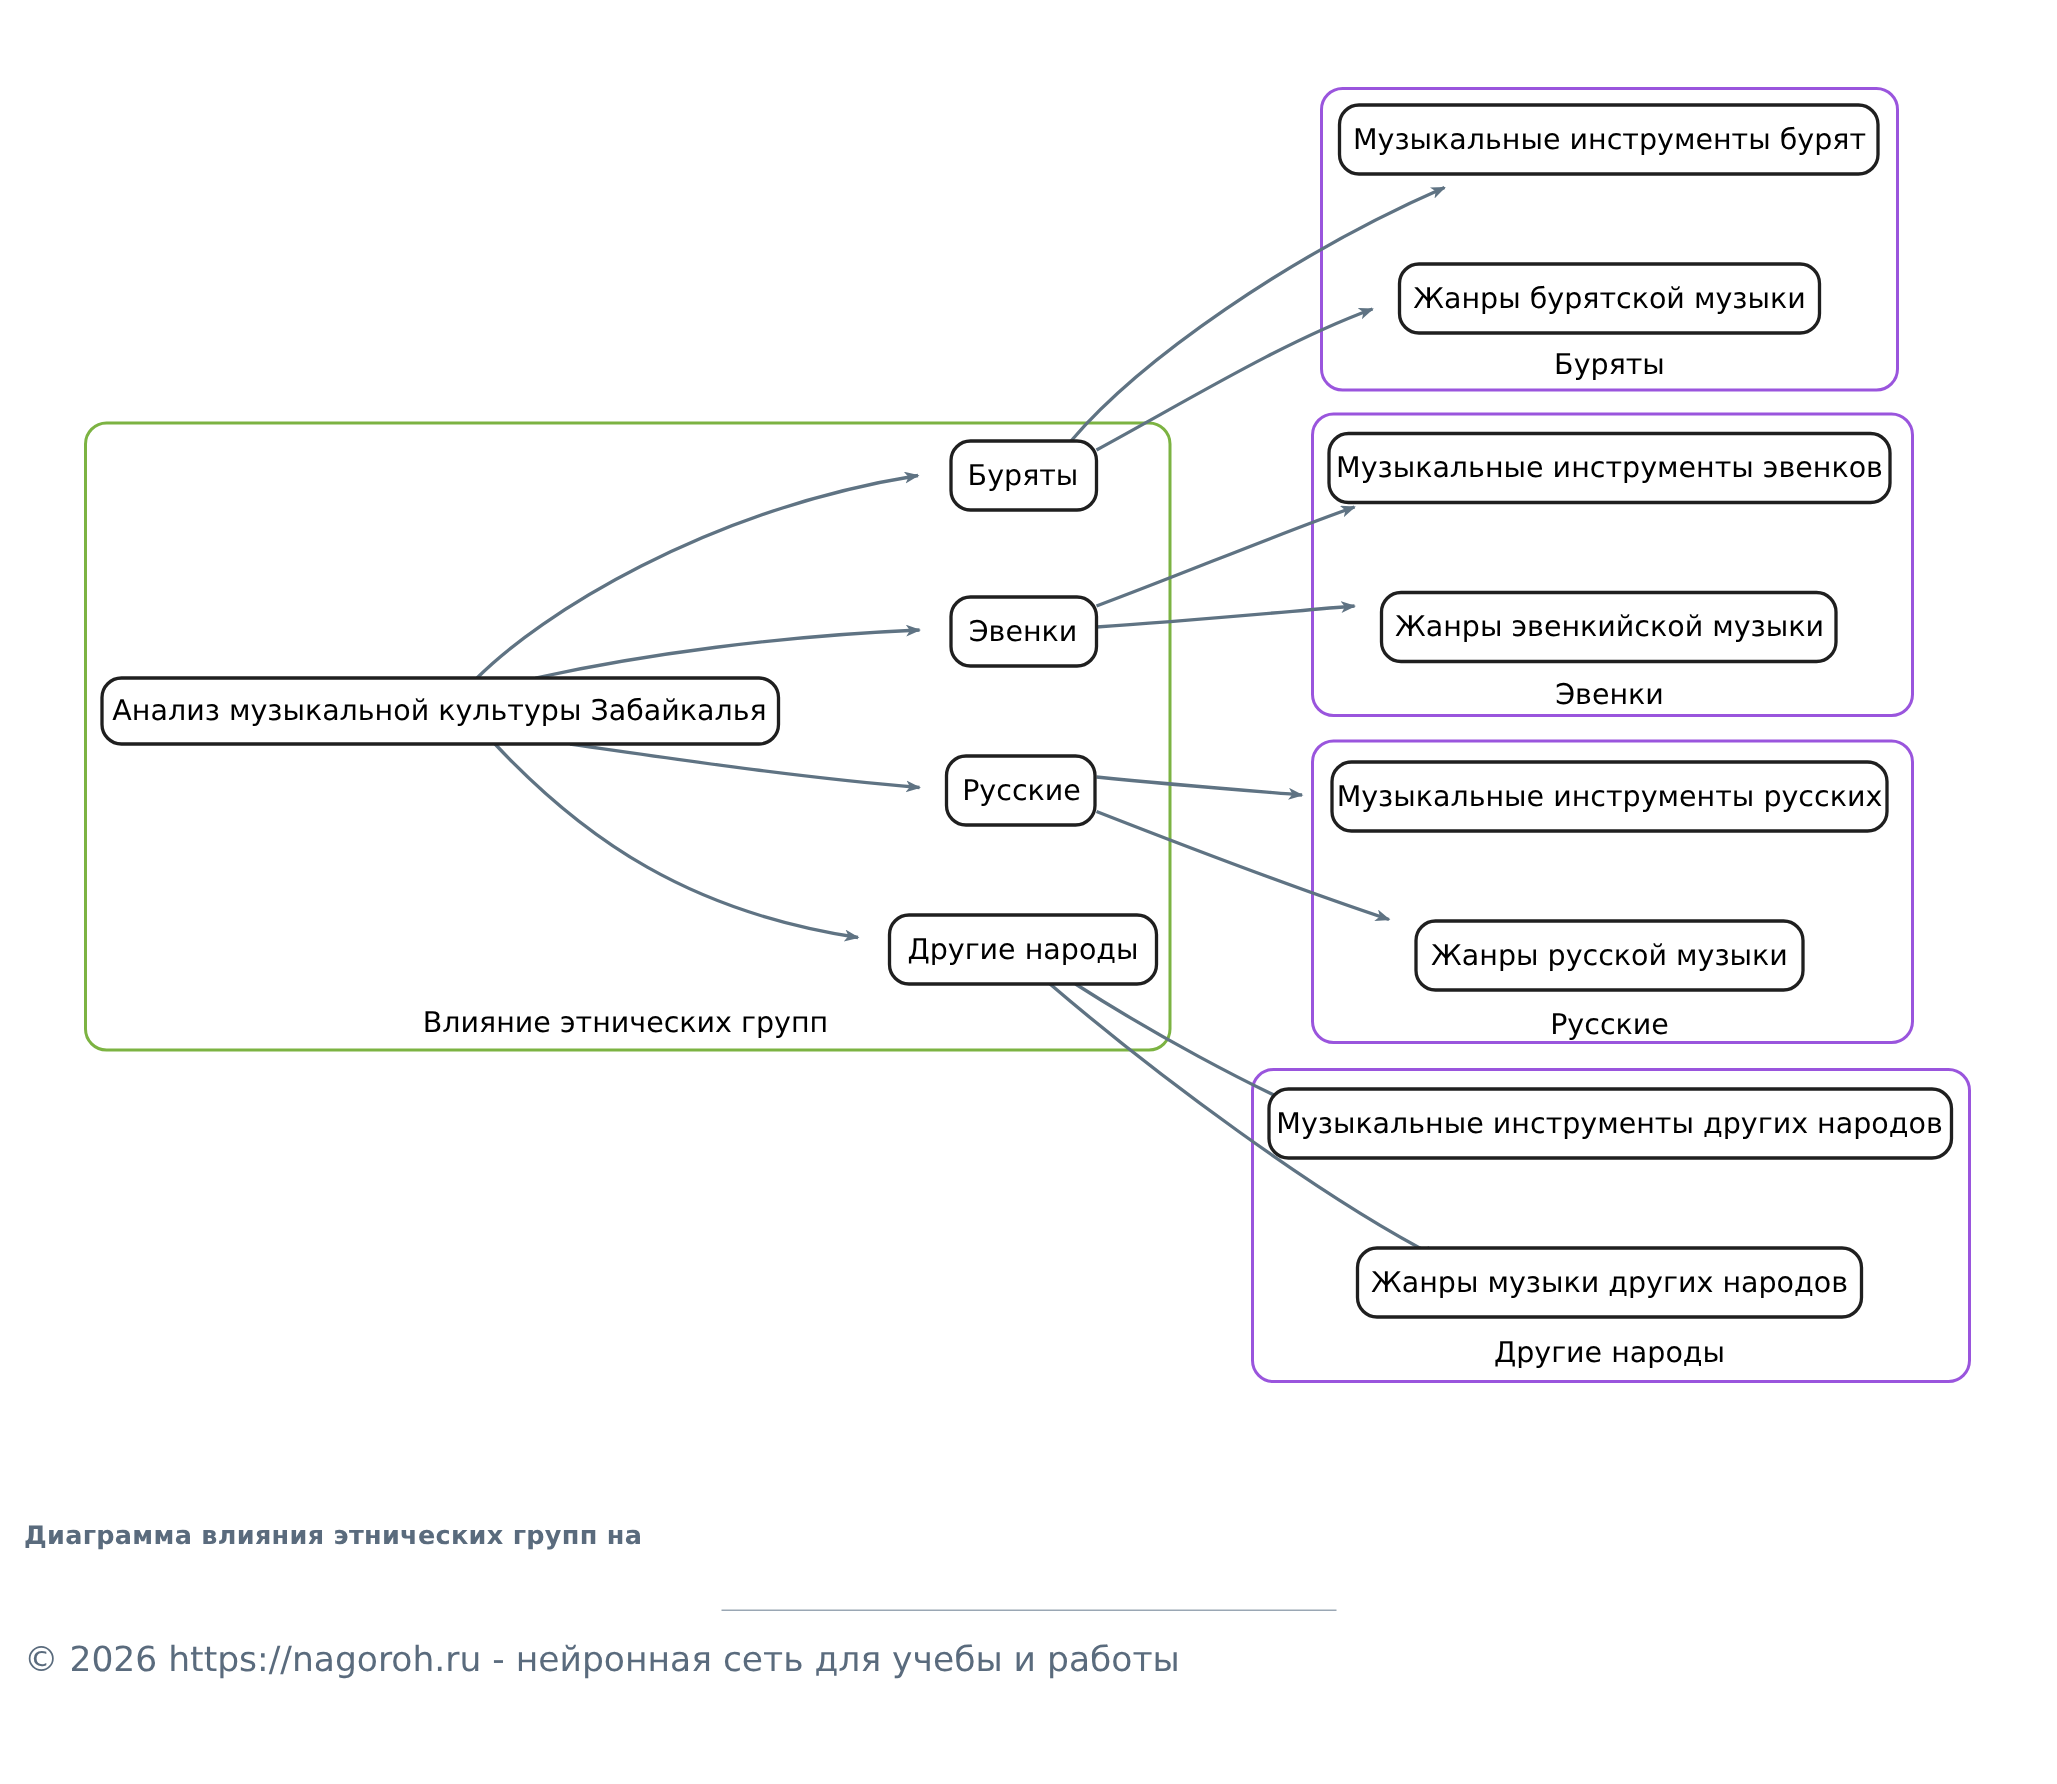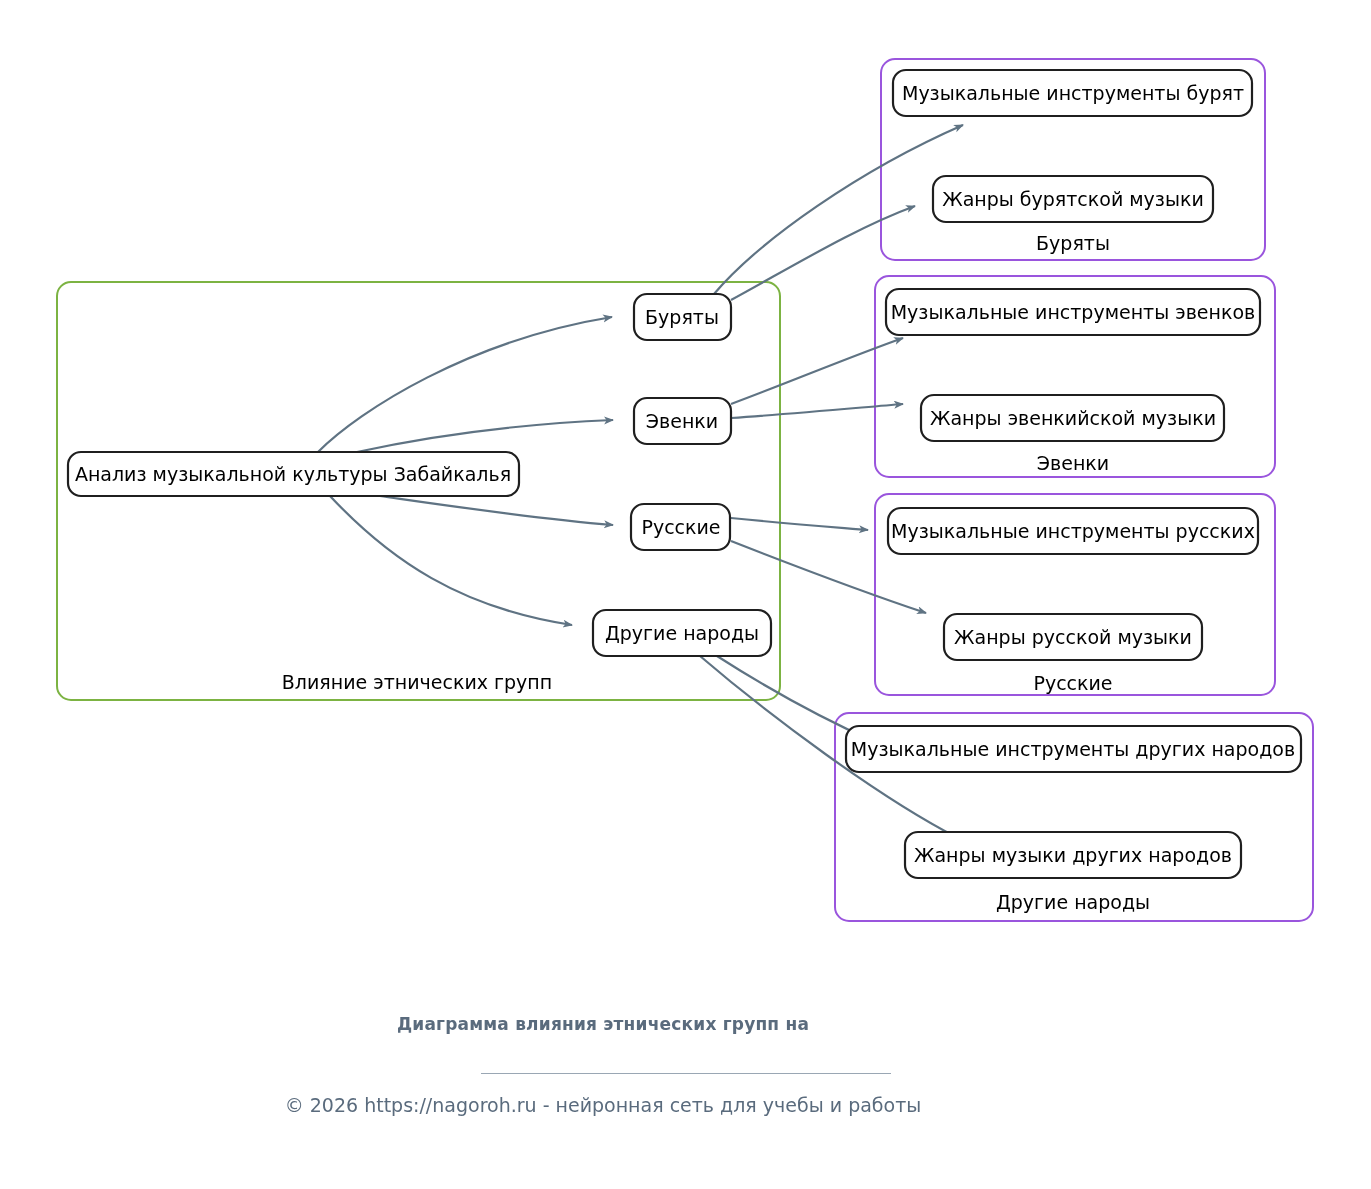--- a/index.html
+++ b/index.html
@@ -52,23 +52,23 @@
     dominant-baseline: middle;
     text-anchor: middle;
   }
   .edge-path {
     fill: none;
     stroke: #5f7383;
     stroke-width: 2.2;
   }
   .footer {
     position: absolute;
-    left: 4px;
+    left: 16px;
     width: 1198px;
-    text-align: center;
+    text-align: left;
   }
   #footer-title {
     top: 1012px;
     font-family: "DejaVu Sans", sans-serif;
     font-size: 17px;
     font-weight: bold;
     color: #5a6b7d;
     line-height: 24px;
     letter-spacing: 0.2px;
   }
@@ -76,21 +76,21 @@
     position: absolute;
     top: 1073px;
     left: 481px;
     width: 410px;
     height: 1px;
     background: #9aa7b4;
   }
   #footer-credit {
     top: 1094px;
     font-family: "DejaVu Sans", sans-serif;
-    font-size: 19px;
+    font-size: 23px;
     color: #5a6b7d;
   }
 </style>
 </head>
 <body>
 
 <div id="diagram-root">
 
   <svg id="graph" viewBox="0 0 1371 1189">
     <defs>

